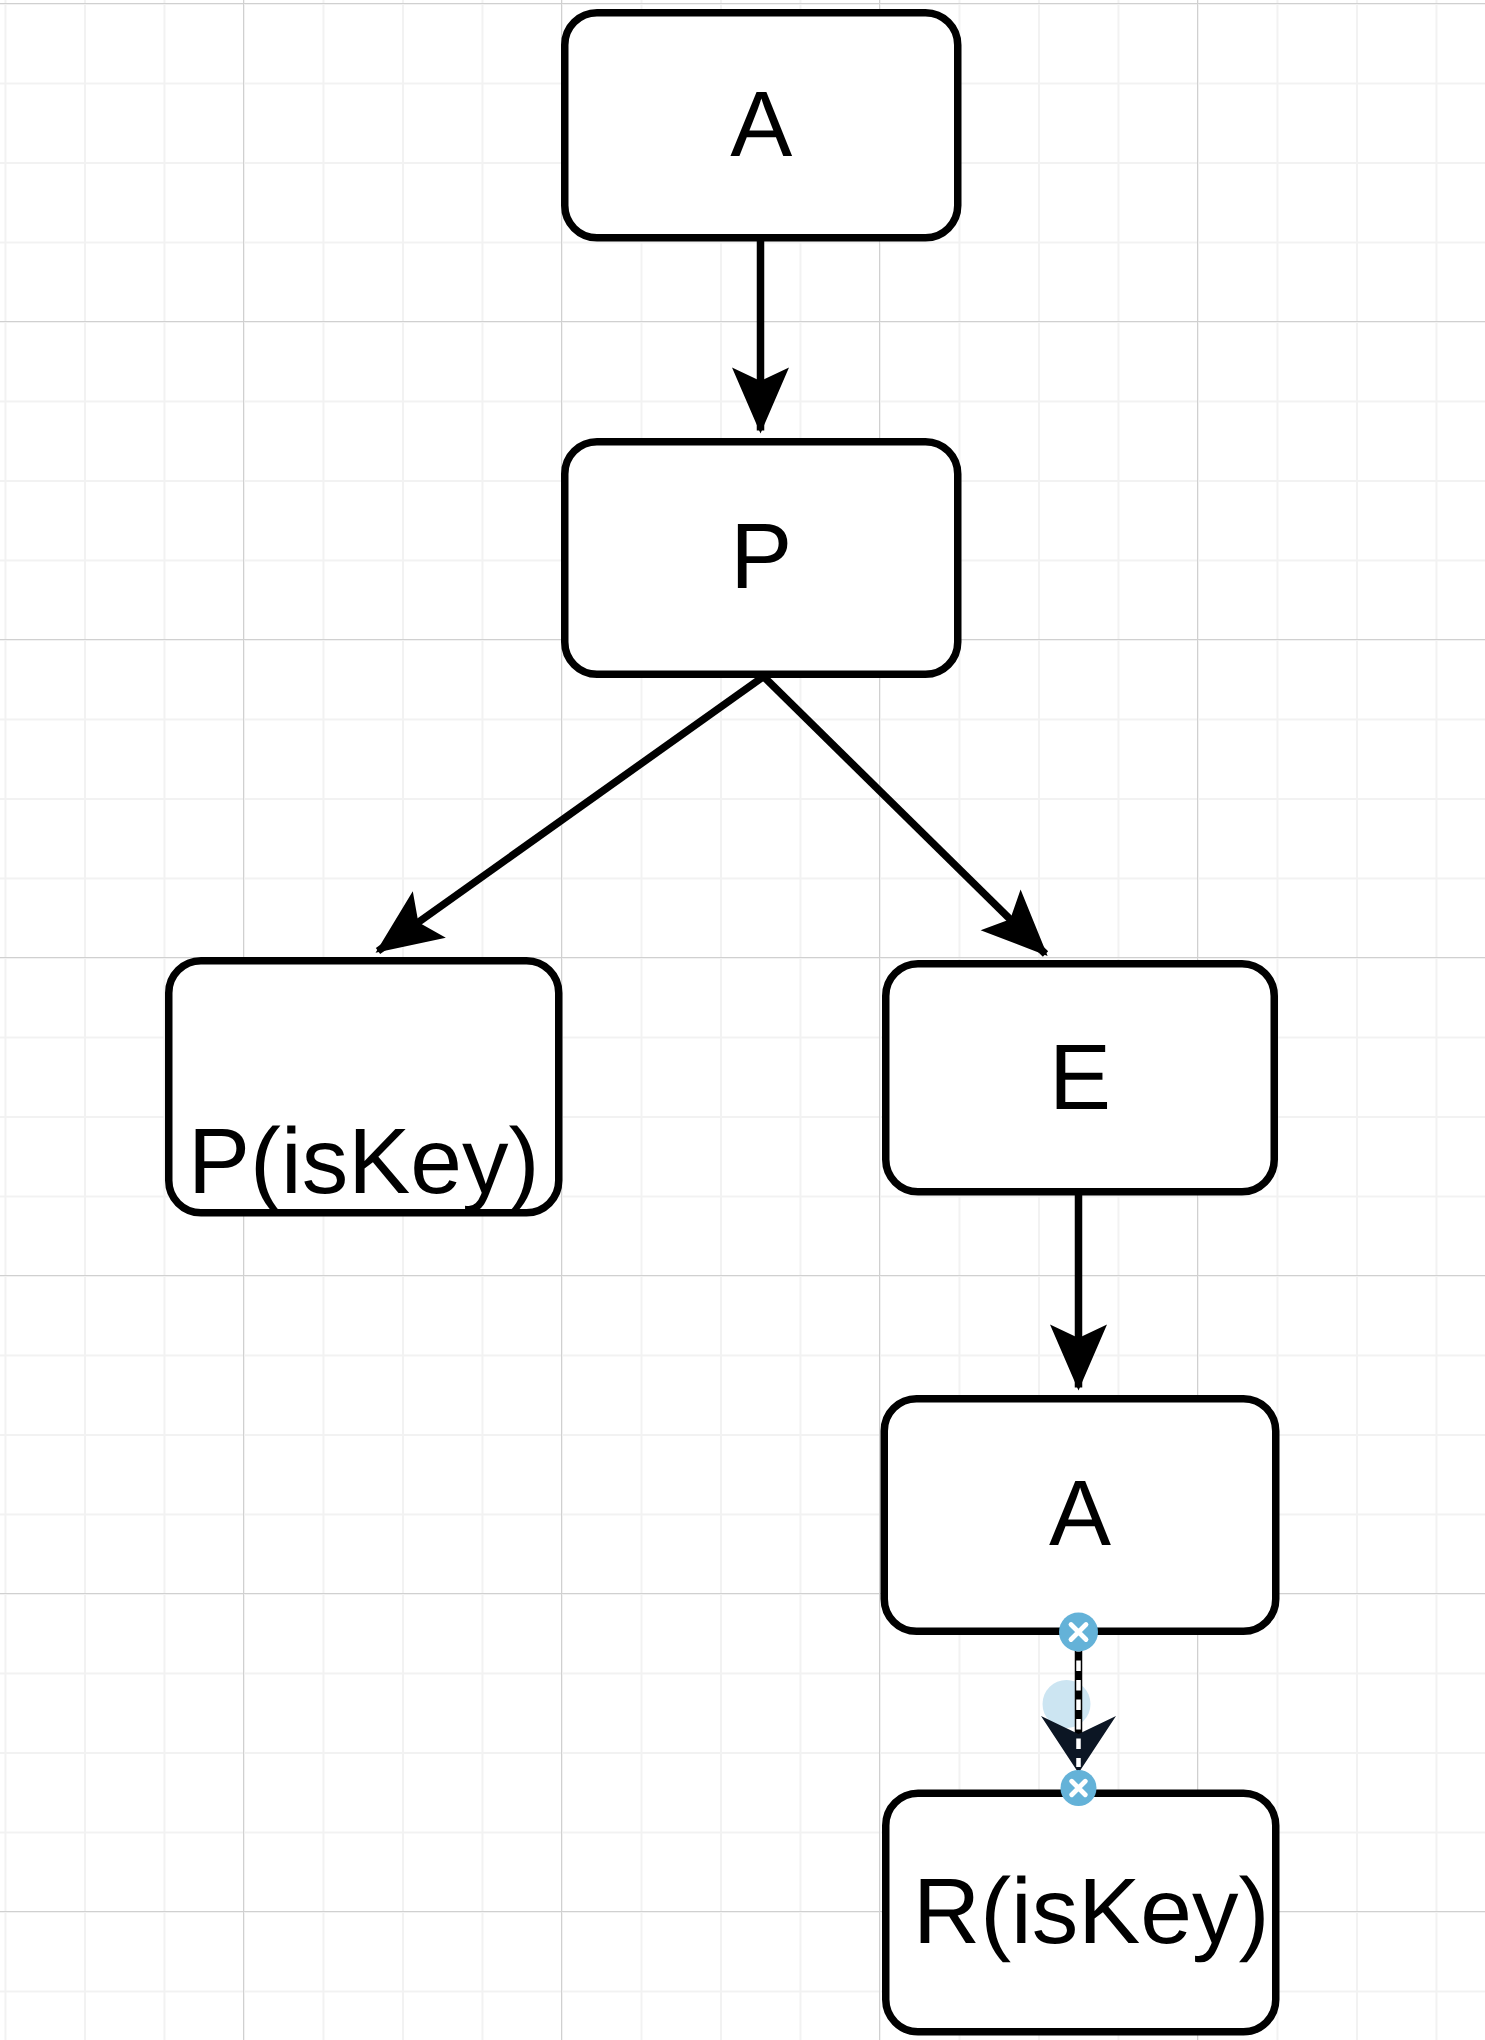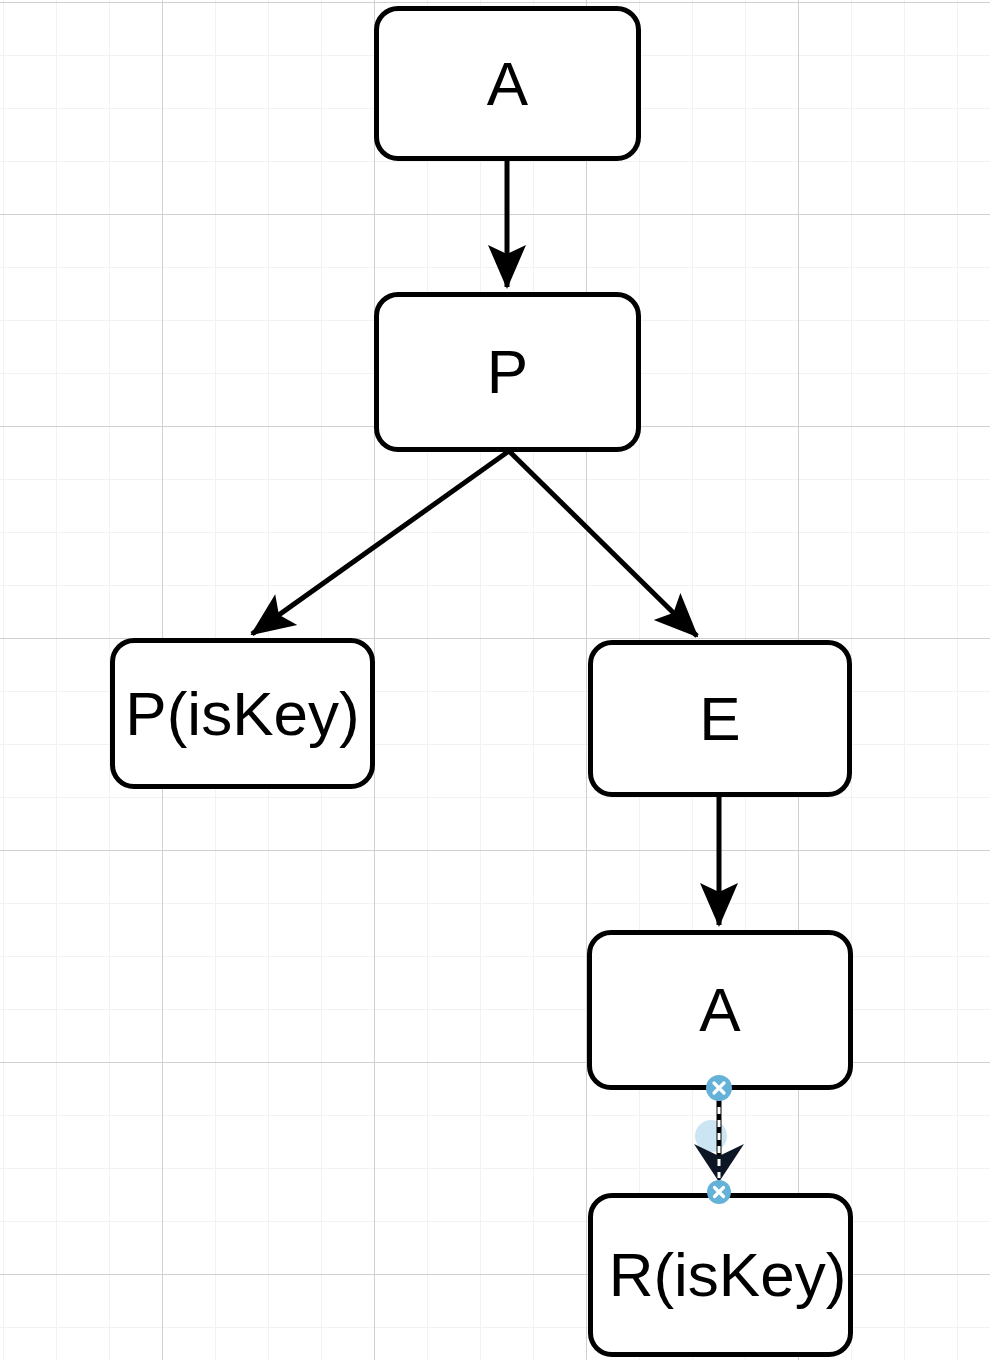--- a/index.html
+++ b/index.html
@@ -54,21 +54,21 @@
 <div class="canvas">
 
   <div class="node" style="left:374px; top:6px; width:267px; height:155px;">
     <span class="node-label">A</span>
   </div>
 
   <div class="node" style="left:374px; top:292px; width:267px; height:160px;">
     <span class="node-label">P</span>
   </div>
 
-  <div class="node" style="left:110px; top:638px; width:265px; height:151px;">
+  <div class="node" style="left:110px; top:638px; width:265px; height:173px;align-items:flex-end;">
     <span class="node-label">P(isKey)</span>
   </div>
 
   <div class="node" style="left:588px; top:640px; width:264px; height:157px;">
     <span class="node-label">E</span>
   </div>
 
   <div class="node" style="left:587px; top:930px; width:266px; height:160px;">
     <span class="node-label">A</span>
   </div>

